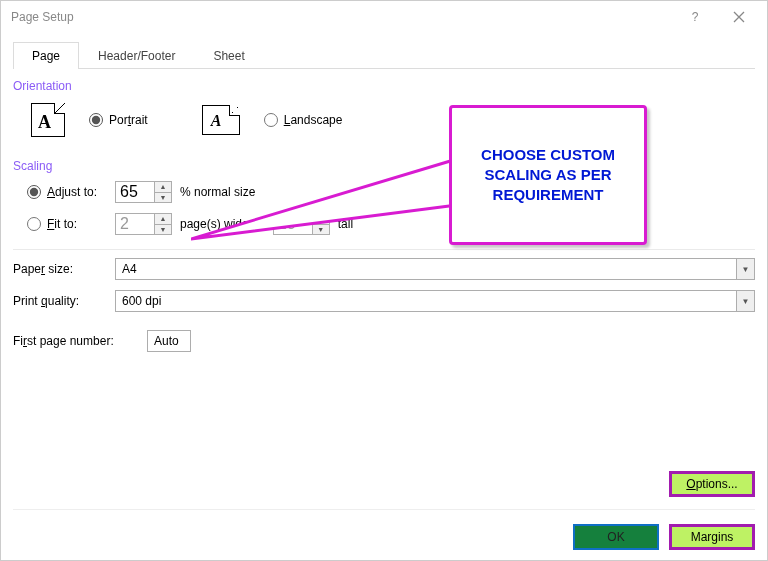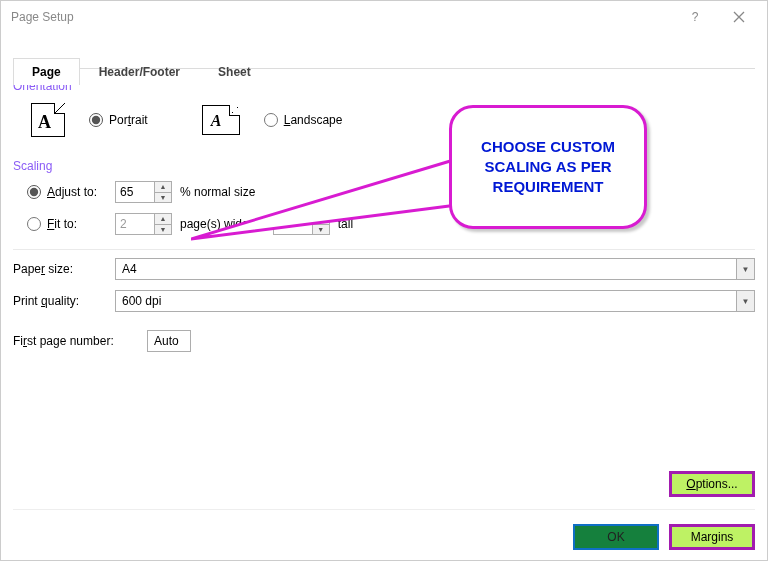--- a/index.html
+++ b/index.html
@@ -3,54 +3,54 @@
 <meta charset="utf-8">
 <style>
   * { box-sizing: border-box; font-family: "Segoe UI", Tahoma, sans-serif; font-size: 12px; }
   body { margin: 0; background: #fff; }
   .window { width: 768px; height: 561px; border: 1px solid #ccc; background: #fff; position: relative; display: flex; flex-direction: column; }
   .titlebar { height: 32px; display: flex; align-items: center; padding: 0 6px 0 10px; color: #888; }
   .titlebar .title { flex: 1; }
   .titlebar .btn { width: 44px; height: 28px; display: flex; align-items: center; justify-content: center; color: #888; }
   .content { flex: 1; padding: 8px 12px 10px 12px; display: flex; flex-direction: column; position: relative; }
   .tabs { display: flex; border-bottom: 1px solid #dcdcdc; margin-bottom: 6px; }
-  .tab { padding: 6px 18px; border: 1px solid transparent; border-bottom: none; color: #444; position: relative; top: 17px; font-weight: bold; }
+  .tab { padding: 6px 18px; border: 1px solid transparent; border-bottom: none; color: #444; position: relative; top: 1px; }
   .tab.active { border-color: #dcdcdc #dcdcdc #fff #dcdcdc; background: #fff; color: #000; }
   .section-label { color: #8b5cf6; margin: 4px 0 4px 0; }
   .orientation-row { display: flex; align-items: center; gap: 24px; padding: 6px 0 18px 18px; }
   .page-icon { width: 34px; height: 34px; border: 1px solid #000; background: #fff; position: relative; }
   .page-icon.landscape { width: 38px; height: 30px; }
   .page-icon::before { content: ""; position: absolute; top: -1px; right: -1px; width: 10px; height: 10px; background: linear-gradient(135deg, #fff 0 50%, #000 50% 52%, #fff 52% 100%); border-left: 1px solid #000; border-bottom: 1px solid #000; }
   .page-icon .a { position: absolute; bottom: 3px; left: 6px; font-family: "Times New Roman", serif; font-weight: bold; font-size: 18px; }
   .page-icon.landscape .a { font-style: italic; left: 8px; bottom: 4px; font-size: 16px; }
   .radio-group { display: flex; align-items: center; gap: 6px; }
   input[type=radio] { width: 14px; height: 14px; margin: 0; accent-color: #555; }
   .scaling-block { padding: 4px 0 14px 14px; display: flex; flex-direction: column; gap: 10px; border-bottom: 1px solid #eaeaea; }
   .row { display: flex; align-items: center; gap: 8px; }
   .row .label { width: 80px; }
   .spinner { display: inline-flex; align-items: stretch; border: 1px solid #adadad; height: 22px; background: #fff; }
-  .spinner input { border: none; width: 38px; padding: 0 4px; font-size: 12px; outline: none; background: transparent; }
+  .spinner input { border: none; width: 38px; padding: 0 4px; font-size: 16px; outline: none; background: transparent; }
   .spinner.disabled input { color: #9a9a9a; }
   .spin-btns { display: flex; flex-direction: column; border-left: 1px solid #adadad; }
   .spin-btns div { width: 16px; flex: 1; display: flex; align-items: center; justify-content: center; font-size: 7px; color: #555; background: #f1f1f1; }
   .spin-btns div:first-child { border-bottom: 1px solid #adadad; }
   .form-grid { margin-top: 8px; display: flex; flex-direction: column; gap: 10px; }
   .form-row { display: flex; align-items: center; gap: 8px; }
   .form-row .flabel { width: 94px; }
   .form-row.fpn .flabel { width: 126px; }
   .combo { flex: 1; display: flex; border: 1px solid #adadad; height: 22px; background: #fff; }
   .combo .ctext { flex: 1; padding: 3px 6px; }
   .combo .cbtn { width: 18px; background: #efefef; border-left: 1px solid #adadad; display: flex; align-items: center; justify-content: center; font-size: 8px; color: #555; }
   .text-input { width: 44px; border: 1px solid #adadad; height: 22px; padding: 0 6px; }
   .footer { margin-top: auto; display: flex; flex-direction: column; gap: 12px; }
   .footer-row { display: flex; justify-content: flex-end; gap: 10px; padding-top: 8px; }
   .btn-std { min-width: 86px; height: 26px; border: 3px solid #a21caf; background: #bef264; display: flex; align-items: center; justify-content: center; padding: 0 12px; }
   .btn-default { border: 2px solid #0f6fc5; background: #15803d; color: #222; }
   .under { text-decoration: underline; }
-  .callout { position: absolute; top: 72px; left: 448px; width: 198px; height: 124px; border: 3px solid #d81bd1; border-radius: 24px; background: #fff; display: flex; align-items: center; justify-content: center; text-align: center; color: #0018d4; font-weight: bold; font-size: 15px; line-height: 1.35; padding: 8px 6px; box-shadow: 3px 3px 3px rgba(0,0,0,.22); }
+  .callout { position: absolute; top: 72px; left: 448px; width: 198px; height: 140px; border: 3px solid #d81bd1; border-radius: 4px; background: #fff; display: flex; align-items: center; justify-content: center; text-align: center; color: #0018d4; font-weight: bold; font-size: 15px; line-height: 1.35; padding: 8px 6px; box-shadow: 3px 3px 3px rgba(0,0,0,.22); }
   .callout-tail { position: absolute; top: 120px; left: 190px; width: 268px; height: 90px; pointer-events: none; }
 </style>
 </head>
 <body>
 
 <div class="window">
   <div class="titlebar">
     <span class="title">Page Setup</span>
     <div class="btn">?</div>
     <div class="btn">

